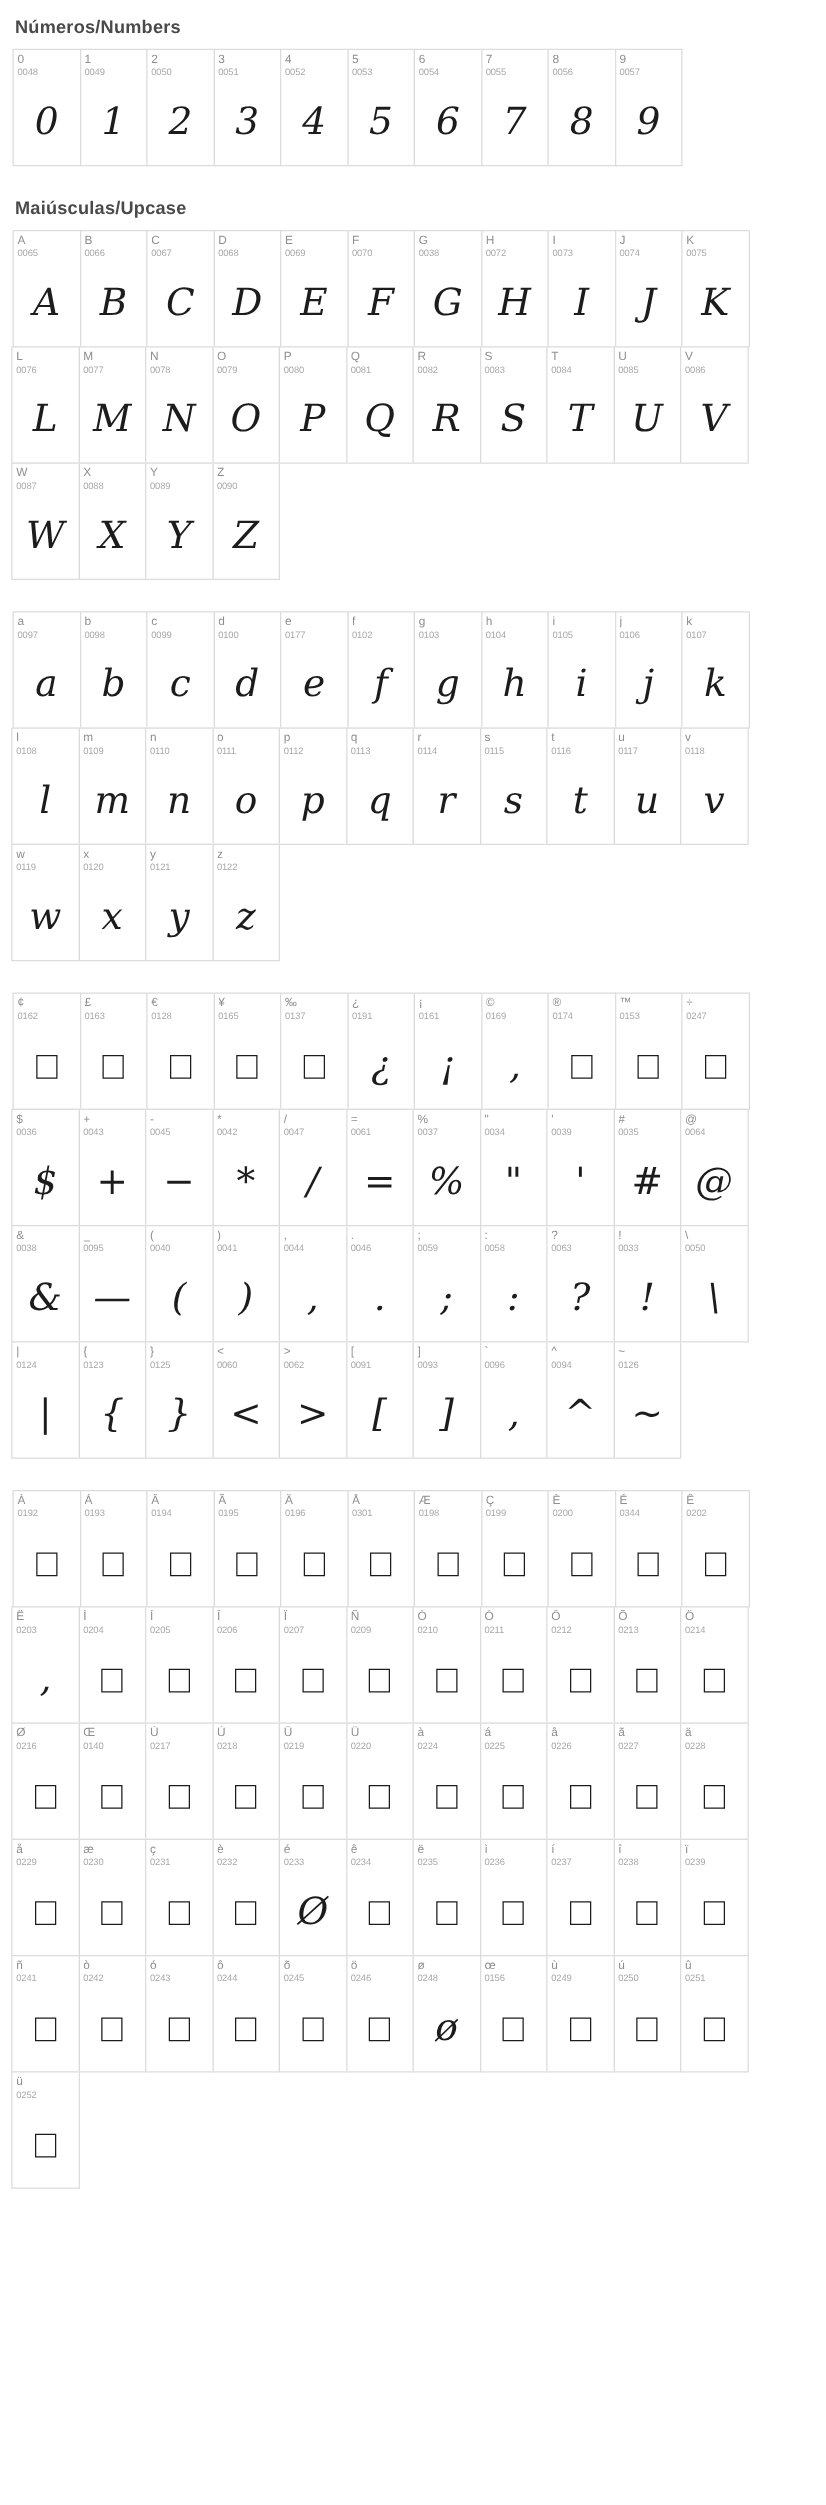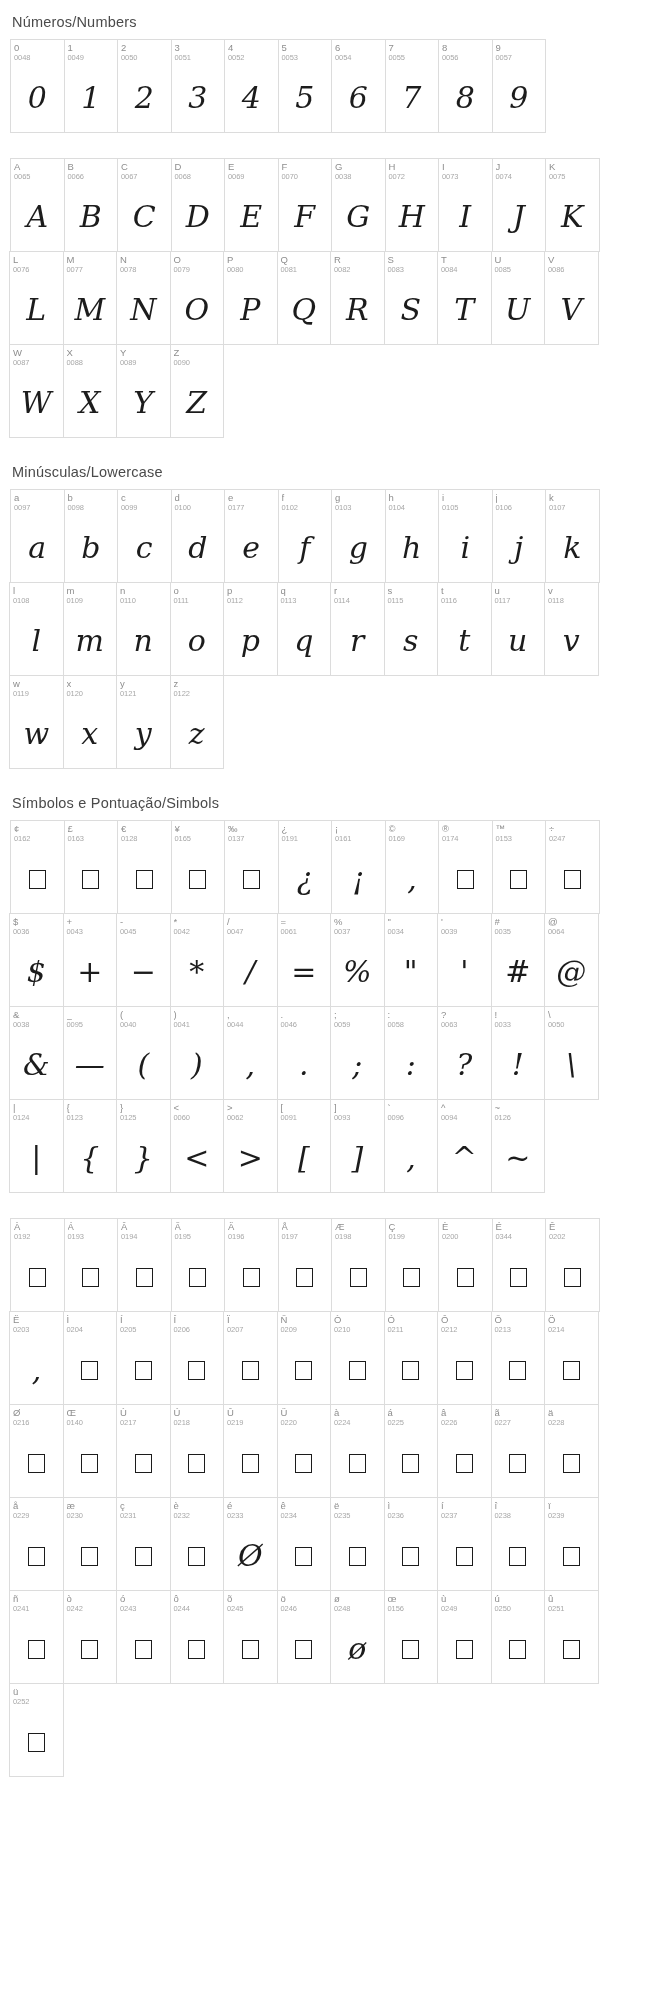--- a/index.html
+++ b/index.html
@@ -17,21 +17,21 @@
     width: 661px;
     box-sizing: border-box;
     padding: 0 10px 40px 10px;
   }
   .section {
     margin: 0 0 26px 0;
   }
   .section-title {
     font-size: 14.5px;
     color: #4a4a4a;
-    font-weight: 400;
+    font-weight: 700;
     margin: 14px 0 10px 2px;
     letter-spacing: 0.2px;
   }
   .grid {
     display: flex;
     flex-wrap: wrap;
     align-items: flex-start;
   }
   .cell {
     width: 54.5px;
@@ -167,20 +167,21 @@
         <div class="cell">
           <div class="meta">
             <span class="ch-name">9</span>
             <span class="ch-code">0057</span>
           </div>
           <div class="glyph">9</div>
         </div>
       </div>
     </div>
     <div class="section">
+      <div class="section-title">Maiúsculas/Upcase</div>
       <div class="grid">
         <div class="cell">
           <div class="meta">
             <span class="ch-name">A</span>
             <span class="ch-code">0065</span>
           </div>
           <div class="glyph">A</div>
         </div>
         <div class="cell">
           <div class="meta">
@@ -349,536 +350,534 @@
             <span class="ch-code">0089</span>
           </div>
           <div class="glyph">Y</div>
         </div>
         <div class="cell">
           <div class="meta">
             <span class="ch-name">Z</span>
             <span class="ch-code">0090</span>
           </div>
           <div class="glyph">Z</div>
-        </div>
-      </div>
-    </div>
-    <div class="section">
-      <div class="section-title">Minúsculas/Lowercase</div>
-      <div class="grid">
-        <div class="cell">
-          <div class="meta">
-            <span class="ch-name">a</span>
-            <span class="ch-code">0097</span>
-          </div>
-          <div class="glyph">a</div>
-        </div>
-        <div class="cell">
-          <div class="meta">
-            <span class="ch-name">b</span>
-            <span class="ch-code">0098</span>
-          </div>
-          <div class="glyph">b</div>
-        </div>
-        <div class="cell">
-          <div class="meta">
-            <span class="ch-name">c</span>
-            <span class="ch-code">0099</span>
-          </div>
-          <div class="glyph">c</div>
-        </div>
-        <div class="cell">
-          <div class="meta">
-            <span class="ch-name">d</span>
-            <span class="ch-code">0100</span>
-          </div>
-          <div class="glyph">d</div>
-        </div>
-        <div class="cell">
-          <div class="meta">
-            <span class="ch-name">e</span>
-            <span class="ch-code">0177</span>
-          </div>
-          <div class="glyph">e</div>
-        </div>
-        <div class="cell">
-          <div class="meta">
-            <span class="ch-name">f</span>
-            <span class="ch-code">0102</span>
-          </div>
-          <div class="glyph">f</div>
-        </div>
-        <div class="cell">
-          <div class="meta">
-            <span class="ch-name">g</span>
-            <span class="ch-code">0103</span>
-          </div>
-          <div class="glyph">g</div>
-        </div>
-        <div class="cell">
-          <div class="meta">
-            <span class="ch-name">h</span>
-            <span class="ch-code">0104</span>
-          </div>
-          <div class="glyph">h</div>
-        </div>
-        <div class="cell">
-          <div class="meta">
-            <span class="ch-name">i</span>
-            <span class="ch-code">0105</span>
-          </div>
-          <div class="glyph">i</div>
-        </div>
-        <div class="cell">
-          <div class="meta">
-            <span class="ch-name">j</span>
-            <span class="ch-code">0106</span>
-          </div>
-          <div class="glyph">j</div>
-        </div>
-        <div class="cell">
-          <div class="meta">
-            <span class="ch-name">k</span>
-            <span class="ch-code">0107</span>
-          </div>
-          <div class="glyph">k</div>
-        </div>
-        <div class="cell">
-          <div class="meta">
-            <span class="ch-name">l</span>
-            <span class="ch-code">0108</span>
-          </div>
-          <div class="glyph">l</div>
-        </div>
-        <div class="cell">
-          <div class="meta">
-            <span class="ch-name">m</span>
-            <span class="ch-code">0109</span>
-          </div>
-          <div class="glyph">m</div>
-        </div>
-        <div class="cell">
-          <div class="meta">
-            <span class="ch-name">n</span>
-            <span class="ch-code">0110</span>
-          </div>
-          <div class="glyph">n</div>
-        </div>
-        <div class="cell">
-          <div class="meta">
-            <span class="ch-name">o</span>
-            <span class="ch-code">0111</span>
-          </div>
-          <div class="glyph">o</div>
-        </div>
-        <div class="cell">
-          <div class="meta">
-            <span class="ch-name">p</span>
-            <span class="ch-code">0112</span>
-          </div>
-          <div class="glyph">p</div>
-        </div>
-        <div class="cell">
-          <div class="meta">
-            <span class="ch-name">q</span>
-            <span class="ch-code">0113</span>
-          </div>
-          <div class="glyph">q</div>
-        </div>
-        <div class="cell">
-          <div class="meta">
-            <span class="ch-name">r</span>
-            <span class="ch-code">0114</span>
-          </div>
-          <div class="glyph">r</div>
-        </div>
-        <div class="cell">
-          <div class="meta">
-            <span class="ch-name">s</span>
-            <span class="ch-code">0115</span>
-          </div>
-          <div class="glyph">s</div>
-        </div>
-        <div class="cell">
-          <div class="meta">
-            <span class="ch-name">t</span>
-            <span class="ch-code">0116</span>
-          </div>
-          <div class="glyph">t</div>
-        </div>
-        <div class="cell">
-          <div class="meta">
-            <span class="ch-name">u</span>
-            <span class="ch-code">0117</span>
-          </div>
-          <div class="glyph">u</div>
-        </div>
-        <div class="cell">
-          <div class="meta">
-            <span class="ch-name">v</span>
-            <span class="ch-code">0118</span>
-          </div>
-          <div class="glyph">v</div>
-        </div>
-        <div class="cell">
-          <div class="meta">
-            <span class="ch-name">w</span>
-            <span class="ch-code">0119</span>
-          </div>
-          <div class="glyph">w</div>
-        </div>
-        <div class="cell">
-          <div class="meta">
-            <span class="ch-name">x</span>
-            <span class="ch-code">0120</span>
-          </div>
-          <div class="glyph">x</div>
-        </div>
-        <div class="cell">
-          <div class="meta">
-            <span class="ch-name">y</span>
-            <span class="ch-code">0121</span>
-          </div>
-          <div class="glyph">y</div>
-        </div>
-        <div class="cell">
-          <div class="meta">
-            <span class="ch-name">z</span>
-            <span class="ch-code">0122</span>
-          </div>
-          <div class="glyph">z</div>
-        </div>
-      </div>
-    </div>
-    <div class="section">
-      <div class="section-title">Símbolos e Pontuação/Simbols</div>
-      <div class="grid">
-        <div class="cell">
-          <div class="meta">
-            <span class="ch-name">¢</span>
-            <span class="ch-code">0162</span>
-          </div>
-          <div class="glyph notdef">
-            <div class="notdef-box"></div>
-          </div>
-        </div>
-        <div class="cell">
-          <div class="meta">
-            <span class="ch-name">£</span>
-            <span class="ch-code">0163</span>
-          </div>
-          <div class="glyph notdef">
-            <div class="notdef-box"></div>
-          </div>
-        </div>
-        <div class="cell">
-          <div class="meta">
-            <span class="ch-name">€</span>
-            <span class="ch-code">0128</span>
-          </div>
-          <div class="glyph notdef">
-            <div class="notdef-box"></div>
-          </div>
-        </div>
-        <div class="cell">
-          <div class="meta">
-            <span class="ch-name">¥</span>
-            <span class="ch-code">0165</span>
-          </div>
-          <div class="glyph notdef">
-            <div class="notdef-box"></div>
-          </div>
-        </div>
-        <div class="cell">
-          <div class="meta">
-            <span class="ch-name">‰</span>
-            <span class="ch-code">0137</span>
-          </div>
-          <div class="glyph notdef">
-            <div class="notdef-box"></div>
-          </div>
-        </div>
-        <div class="cell">
-          <div class="meta">
-            <span class="ch-name">¿</span>
-            <span class="ch-code">0191</span>
-          </div>
-          <div class="glyph">¿</div>
-        </div>
-        <div class="cell">
-          <div class="meta">
-            <span class="ch-name">¡</span>
-            <span class="ch-code">0161</span>
-          </div>
-          <div class="glyph">¡</div>
-        </div>
-        <div class="cell">
-          <div class="meta">
-            <span class="ch-name">©</span>
-            <span class="ch-code">0169</span>
-          </div>
-          <div class="glyph">‚</div>
-        </div>
-        <div class="cell">
-          <div class="meta">
-            <span class="ch-name">®</span>
-            <span class="ch-code">0174</span>
-          </div>
-          <div class="glyph notdef">
-            <div class="notdef-box"></div>
-          </div>
-        </div>
-        <div class="cell">
-          <div class="meta">
-            <span class="ch-name">™</span>
-            <span class="ch-code">0153</span>
-          </div>
-          <div class="glyph notdef">
-            <div class="notdef-box"></div>
-          </div>
-        </div>
-        <div class="cell">
-          <div class="meta">
-            <span class="ch-name">÷</span>
-            <span class="ch-code">0247</span>
-          </div>
-          <div class="glyph notdef">
-            <div class="notdef-box"></div>
-          </div>
-        </div>
-        <div class="cell">
-          <div class="meta">
-            <span class="ch-name">$</span>
-            <span class="ch-code">0036</span>
-          </div>
-          <div class="glyph">$</div>
-        </div>
-        <div class="cell">
-          <div class="meta">
-            <span class="ch-name">+</span>
-            <span class="ch-code">0043</span>
-          </div>
-          <div class="glyph">+</div>
-        </div>
-        <div class="cell">
-          <div class="meta">
-            <span class="ch-name">-</span>
-            <span class="ch-code">0045</span>
-          </div>
-          <div class="glyph">−</div>
-        </div>
-        <div class="cell">
-          <div class="meta">
-            <span class="ch-name">*</span>
-            <span class="ch-code">0042</span>
-          </div>
-          <div class="glyph">*</div>
-        </div>
-        <div class="cell">
-          <div class="meta">
-            <span class="ch-name">/</span>
-            <span class="ch-code">0047</span>
-          </div>
-          <div class="glyph">/</div>
-        </div>
-        <div class="cell">
-          <div class="meta">
-            <span class="ch-name">=</span>
-            <span class="ch-code">0061</span>
-          </div>
-          <div class="glyph">=</div>
-        </div>
-        <div class="cell">
-          <div class="meta">
-            <span class="ch-name">%</span>
-            <span class="ch-code">0037</span>
-          </div>
-          <div class="glyph">%</div>
-        </div>
-        <div class="cell">
-          <div class="meta">
-            <span class="ch-name">"</span>
-            <span class="ch-code">0034</span>
-          </div>
-          <div class="glyph">"</div>
-        </div>
-        <div class="cell">
-          <div class="meta">
-            <span class="ch-name">'</span>
-            <span class="ch-code">0039</span>
-          </div>
-          <div class="glyph">'</div>
-        </div>
-        <div class="cell">
-          <div class="meta">
-            <span class="ch-name">#</span>
-            <span class="ch-code">0035</span>
-          </div>
-          <div class="glyph">#</div>
-        </div>
-        <div class="cell">
-          <div class="meta">
-            <span class="ch-name">@</span>
-            <span class="ch-code">0064</span>
-          </div>
-          <div class="glyph">@</div>
-        </div>
-        <div class="cell">
-          <div class="meta">
-            <span class="ch-name">&amp;</span>
-            <span class="ch-code">0038</span>
-          </div>
-          <div class="glyph">&amp;</div>
-        </div>
-        <div class="cell">
-          <div class="meta">
-            <span class="ch-name">_</span>
-            <span class="ch-code">0095</span>
-          </div>
-          <div class="glyph">—</div>
-        </div>
-        <div class="cell">
-          <div class="meta">
-            <span class="ch-name">(</span>
-            <span class="ch-code">0040</span>
-          </div>
-          <div class="glyph">(</div>
-        </div>
-        <div class="cell">
-          <div class="meta">
-            <span class="ch-name">)</span>
-            <span class="ch-code">0041</span>
-          </div>
-          <div class="glyph">)</div>
-        </div>
-        <div class="cell">
-          <div class="meta">
-            <span class="ch-name">,</span>
-            <span class="ch-code">0044</span>
-          </div>
-          <div class="glyph">,</div>
-        </div>
-        <div class="cell">
-          <div class="meta">
-            <span class="ch-name">.</span>
-            <span class="ch-code">0046</span>
-          </div>
-          <div class="glyph">.</div>
-        </div>
-        <div class="cell">
-          <div class="meta">
-            <span class="ch-name">;</span>
-            <span class="ch-code">0059</span>
-          </div>
-          <div class="glyph">;</div>
-        </div>
-        <div class="cell">
-          <div class="meta">
-            <span class="ch-name">:</span>
-            <span class="ch-code">0058</span>
-          </div>
-          <div class="glyph">:</div>
-        </div>
-        <div class="cell">
-          <div class="meta">
-            <span class="ch-name">?</span>
-            <span class="ch-code">0063</span>
-          </div>
-          <div class="glyph">?</div>
-        </div>
-        <div class="cell">
-          <div class="meta">
-            <span class="ch-name">!</span>
-            <span class="ch-code">0033</span>
-          </div>
-          <div class="glyph">!</div>
-        </div>
-        <div class="cell">
-          <div class="meta">
-            <span class="ch-name">\</span>
-            <span class="ch-code">0050</span>
-          </div>
-          <div class="glyph">\</div>
-        </div>
-        <div class="cell">
-          <div class="meta">
-            <span class="ch-name">|</span>
-            <span class="ch-code">0124</span>
-          </div>
-          <div class="glyph">|</div>
-        </div>
-        <div class="cell">
-          <div class="meta">
-            <span class="ch-name">{</span>
-            <span class="ch-code">0123</span>
-          </div>
-          <div class="glyph">{</div>
-        </div>
-        <div class="cell">
-          <div class="meta">
-            <span class="ch-name">}</span>
-            <span class="ch-code">0125</span>
-          </div>
-          <div class="glyph">}</div>
-        </div>
-        <div class="cell">
-          <div class="meta">
-            <span class="ch-name">&lt;</span>
-            <span class="ch-code">0060</span>
-          </div>
-          <div class="glyph">&lt;</div>
-        </div>
-        <div class="cell">
-          <div class="meta">
-            <span class="ch-name">&gt;</span>
-            <span class="ch-code">0062</span>
-          </div>
-          <div class="glyph">&gt;</div>
-        </div>
-        <div class="cell">
-          <div class="meta">
-            <span class="ch-name">[</span>
-            <span class="ch-code">0091</span>
-          </div>
-          <div class="glyph">[</div>
-        </div>
-        <div class="cell">
-          <div class="meta">
-            <span class="ch-name">]</span>
-            <span class="ch-code">0093</span>
-          </div>
-          <div class="glyph">]</div>
-        </div>
-        <div class="cell">
-          <div class="meta">
-            <span class="ch-name">`</span>
-            <span class="ch-code">0096</span>
-          </div>
-          <div class="glyph">‚</div>
-        </div>
-        <div class="cell">
-          <div class="meta">
-            <span class="ch-name">^</span>
-            <span class="ch-code">0094</span>
-          </div>
-          <div class="glyph">^</div>
-        </div>
-        <div class="cell">
-          <div class="meta">
-            <span class="ch-name">~</span>
-            <span class="ch-code">0126</span>
-          </div>
-          <div class="glyph">~</div>
         </div>
       </div>
     </div>
     <div class="section">
       <div class="grid">
         <div class="cell">
           <div class="meta">
+            <span class="ch-name">a</span>
+            <span class="ch-code">0097</span>
+          </div>
+          <div class="glyph">a</div>
+        </div>
+        <div class="cell">
+          <div class="meta">
+            <span class="ch-name">b</span>
+            <span class="ch-code">0098</span>
+          </div>
+          <div class="glyph">b</div>
+        </div>
+        <div class="cell">
+          <div class="meta">
+            <span class="ch-name">c</span>
+            <span class="ch-code">0099</span>
+          </div>
+          <div class="glyph">c</div>
+        </div>
+        <div class="cell">
+          <div class="meta">
+            <span class="ch-name">d</span>
+            <span class="ch-code">0100</span>
+          </div>
+          <div class="glyph">d</div>
+        </div>
+        <div class="cell">
+          <div class="meta">
+            <span class="ch-name">e</span>
+            <span class="ch-code">0177</span>
+          </div>
+          <div class="glyph">e</div>
+        </div>
+        <div class="cell">
+          <div class="meta">
+            <span class="ch-name">f</span>
+            <span class="ch-code">0102</span>
+          </div>
+          <div class="glyph">f</div>
+        </div>
+        <div class="cell">
+          <div class="meta">
+            <span class="ch-name">g</span>
+            <span class="ch-code">0103</span>
+          </div>
+          <div class="glyph">g</div>
+        </div>
+        <div class="cell">
+          <div class="meta">
+            <span class="ch-name">h</span>
+            <span class="ch-code">0104</span>
+          </div>
+          <div class="glyph">h</div>
+        </div>
+        <div class="cell">
+          <div class="meta">
+            <span class="ch-name">i</span>
+            <span class="ch-code">0105</span>
+          </div>
+          <div class="glyph">i</div>
+        </div>
+        <div class="cell">
+          <div class="meta">
+            <span class="ch-name">j</span>
+            <span class="ch-code">0106</span>
+          </div>
+          <div class="glyph">j</div>
+        </div>
+        <div class="cell">
+          <div class="meta">
+            <span class="ch-name">k</span>
+            <span class="ch-code">0107</span>
+          </div>
+          <div class="glyph">k</div>
+        </div>
+        <div class="cell">
+          <div class="meta">
+            <span class="ch-name">l</span>
+            <span class="ch-code">0108</span>
+          </div>
+          <div class="glyph">l</div>
+        </div>
+        <div class="cell">
+          <div class="meta">
+            <span class="ch-name">m</span>
+            <span class="ch-code">0109</span>
+          </div>
+          <div class="glyph">m</div>
+        </div>
+        <div class="cell">
+          <div class="meta">
+            <span class="ch-name">n</span>
+            <span class="ch-code">0110</span>
+          </div>
+          <div class="glyph">n</div>
+        </div>
+        <div class="cell">
+          <div class="meta">
+            <span class="ch-name">o</span>
+            <span class="ch-code">0111</span>
+          </div>
+          <div class="glyph">o</div>
+        </div>
+        <div class="cell">
+          <div class="meta">
+            <span class="ch-name">p</span>
+            <span class="ch-code">0112</span>
+          </div>
+          <div class="glyph">p</div>
+        </div>
+        <div class="cell">
+          <div class="meta">
+            <span class="ch-name">q</span>
+            <span class="ch-code">0113</span>
+          </div>
+          <div class="glyph">q</div>
+        </div>
+        <div class="cell">
+          <div class="meta">
+            <span class="ch-name">r</span>
+            <span class="ch-code">0114</span>
+          </div>
+          <div class="glyph">r</div>
+        </div>
+        <div class="cell">
+          <div class="meta">
+            <span class="ch-name">s</span>
+            <span class="ch-code">0115</span>
+          </div>
+          <div class="glyph">s</div>
+        </div>
+        <div class="cell">
+          <div class="meta">
+            <span class="ch-name">t</span>
+            <span class="ch-code">0116</span>
+          </div>
+          <div class="glyph">t</div>
+        </div>
+        <div class="cell">
+          <div class="meta">
+            <span class="ch-name">u</span>
+            <span class="ch-code">0117</span>
+          </div>
+          <div class="glyph">u</div>
+        </div>
+        <div class="cell">
+          <div class="meta">
+            <span class="ch-name">v</span>
+            <span class="ch-code">0118</span>
+          </div>
+          <div class="glyph">v</div>
+        </div>
+        <div class="cell">
+          <div class="meta">
+            <span class="ch-name">w</span>
+            <span class="ch-code">0119</span>
+          </div>
+          <div class="glyph">w</div>
+        </div>
+        <div class="cell">
+          <div class="meta">
+            <span class="ch-name">x</span>
+            <span class="ch-code">0120</span>
+          </div>
+          <div class="glyph">x</div>
+        </div>
+        <div class="cell">
+          <div class="meta">
+            <span class="ch-name">y</span>
+            <span class="ch-code">0121</span>
+          </div>
+          <div class="glyph">y</div>
+        </div>
+        <div class="cell">
+          <div class="meta">
+            <span class="ch-name">z</span>
+            <span class="ch-code">0122</span>
+          </div>
+          <div class="glyph">z</div>
+        </div>
+      </div>
+    </div>
+    <div class="section">
+      <div class="grid">
+        <div class="cell">
+          <div class="meta">
+            <span class="ch-name">¢</span>
+            <span class="ch-code">0162</span>
+          </div>
+          <div class="glyph notdef">
+            <div class="notdef-box"></div>
+          </div>
+        </div>
+        <div class="cell">
+          <div class="meta">
+            <span class="ch-name">£</span>
+            <span class="ch-code">0163</span>
+          </div>
+          <div class="glyph notdef">
+            <div class="notdef-box"></div>
+          </div>
+        </div>
+        <div class="cell">
+          <div class="meta">
+            <span class="ch-name">€</span>
+            <span class="ch-code">0128</span>
+          </div>
+          <div class="glyph notdef">
+            <div class="notdef-box"></div>
+          </div>
+        </div>
+        <div class="cell">
+          <div class="meta">
+            <span class="ch-name">¥</span>
+            <span class="ch-code">0165</span>
+          </div>
+          <div class="glyph notdef">
+            <div class="notdef-box"></div>
+          </div>
+        </div>
+        <div class="cell">
+          <div class="meta">
+            <span class="ch-name">‰</span>
+            <span class="ch-code">0137</span>
+          </div>
+          <div class="glyph notdef">
+            <div class="notdef-box"></div>
+          </div>
+        </div>
+        <div class="cell">
+          <div class="meta">
+            <span class="ch-name">¿</span>
+            <span class="ch-code">0191</span>
+          </div>
+          <div class="glyph">¿</div>
+        </div>
+        <div class="cell">
+          <div class="meta">
+            <span class="ch-name">¡</span>
+            <span class="ch-code">0161</span>
+          </div>
+          <div class="glyph">¡</div>
+        </div>
+        <div class="cell">
+          <div class="meta">
+            <span class="ch-name">©</span>
+            <span class="ch-code">0169</span>
+          </div>
+          <div class="glyph">‚</div>
+        </div>
+        <div class="cell">
+          <div class="meta">
+            <span class="ch-name">®</span>
+            <span class="ch-code">0174</span>
+          </div>
+          <div class="glyph notdef">
+            <div class="notdef-box"></div>
+          </div>
+        </div>
+        <div class="cell">
+          <div class="meta">
+            <span class="ch-name">™</span>
+            <span class="ch-code">0153</span>
+          </div>
+          <div class="glyph notdef">
+            <div class="notdef-box"></div>
+          </div>
+        </div>
+        <div class="cell">
+          <div class="meta">
+            <span class="ch-name">÷</span>
+            <span class="ch-code">0247</span>
+          </div>
+          <div class="glyph notdef">
+            <div class="notdef-box"></div>
+          </div>
+        </div>
+        <div class="cell">
+          <div class="meta">
+            <span class="ch-name">$</span>
+            <span class="ch-code">0036</span>
+          </div>
+          <div class="glyph">$</div>
+        </div>
+        <div class="cell">
+          <div class="meta">
+            <span class="ch-name">+</span>
+            <span class="ch-code">0043</span>
+          </div>
+          <div class="glyph">+</div>
+        </div>
+        <div class="cell">
+          <div class="meta">
+            <span class="ch-name">-</span>
+            <span class="ch-code">0045</span>
+          </div>
+          <div class="glyph">−</div>
+        </div>
+        <div class="cell">
+          <div class="meta">
+            <span class="ch-name">*</span>
+            <span class="ch-code">0042</span>
+          </div>
+          <div class="glyph">*</div>
+        </div>
+        <div class="cell">
+          <div class="meta">
+            <span class="ch-name">/</span>
+            <span class="ch-code">0047</span>
+          </div>
+          <div class="glyph">/</div>
+        </div>
+        <div class="cell">
+          <div class="meta">
+            <span class="ch-name">=</span>
+            <span class="ch-code">0061</span>
+          </div>
+          <div class="glyph">=</div>
+        </div>
+        <div class="cell">
+          <div class="meta">
+            <span class="ch-name">%</span>
+            <span class="ch-code">0037</span>
+          </div>
+          <div class="glyph">%</div>
+        </div>
+        <div class="cell">
+          <div class="meta">
+            <span class="ch-name">"</span>
+            <span class="ch-code">0034</span>
+          </div>
+          <div class="glyph">"</div>
+        </div>
+        <div class="cell">
+          <div class="meta">
+            <span class="ch-name">'</span>
+            <span class="ch-code">0039</span>
+          </div>
+          <div class="glyph">'</div>
+        </div>
+        <div class="cell">
+          <div class="meta">
+            <span class="ch-name">#</span>
+            <span class="ch-code">0035</span>
+          </div>
+          <div class="glyph">#</div>
+        </div>
+        <div class="cell">
+          <div class="meta">
+            <span class="ch-name">@</span>
+            <span class="ch-code">0064</span>
+          </div>
+          <div class="glyph">@</div>
+        </div>
+        <div class="cell">
+          <div class="meta">
+            <span class="ch-name">&amp;</span>
+            <span class="ch-code">0038</span>
+          </div>
+          <div class="glyph">&amp;</div>
+        </div>
+        <div class="cell">
+          <div class="meta">
+            <span class="ch-name">_</span>
+            <span class="ch-code">0095</span>
+          </div>
+          <div class="glyph">—</div>
+        </div>
+        <div class="cell">
+          <div class="meta">
+            <span class="ch-name">(</span>
+            <span class="ch-code">0040</span>
+          </div>
+          <div class="glyph">(</div>
+        </div>
+        <div class="cell">
+          <div class="meta">
+            <span class="ch-name">)</span>
+            <span class="ch-code">0041</span>
+          </div>
+          <div class="glyph">)</div>
+        </div>
+        <div class="cell">
+          <div class="meta">
+            <span class="ch-name">,</span>
+            <span class="ch-code">0044</span>
+          </div>
+          <div class="glyph">,</div>
+        </div>
+        <div class="cell">
+          <div class="meta">
+            <span class="ch-name">.</span>
+            <span class="ch-code">0046</span>
+          </div>
+          <div class="glyph">.</div>
+        </div>
+        <div class="cell">
+          <div class="meta">
+            <span class="ch-name">;</span>
+            <span class="ch-code">0059</span>
+          </div>
+          <div class="glyph">;</div>
+        </div>
+        <div class="cell">
+          <div class="meta">
+            <span class="ch-name">:</span>
+            <span class="ch-code">0058</span>
+          </div>
+          <div class="glyph">:</div>
+        </div>
+        <div class="cell">
+          <div class="meta">
+            <span class="ch-name">?</span>
+            <span class="ch-code">0063</span>
+          </div>
+          <div class="glyph">?</div>
+        </div>
+        <div class="cell">
+          <div class="meta">
+            <span class="ch-name">!</span>
+            <span class="ch-code">0033</span>
+          </div>
+          <div class="glyph">!</div>
+        </div>
+        <div class="cell">
+          <div class="meta">
+            <span class="ch-name">\</span>
+            <span class="ch-code">0050</span>
+          </div>
+          <div class="glyph">\</div>
+        </div>
+        <div class="cell">
+          <div class="meta">
+            <span class="ch-name">|</span>
+            <span class="ch-code">0124</span>
+          </div>
+          <div class="glyph">|</div>
+        </div>
+        <div class="cell">
+          <div class="meta">
+            <span class="ch-name">{</span>
+            <span class="ch-code">0123</span>
+          </div>
+          <div class="glyph">{</div>
+        </div>
+        <div class="cell">
+          <div class="meta">
+            <span class="ch-name">}</span>
+            <span class="ch-code">0125</span>
+          </div>
+          <div class="glyph">}</div>
+        </div>
+        <div class="cell">
+          <div class="meta">
+            <span class="ch-name">&lt;</span>
+            <span class="ch-code">0060</span>
+          </div>
+          <div class="glyph">&lt;</div>
+        </div>
+        <div class="cell">
+          <div class="meta">
+            <span class="ch-name">&gt;</span>
+            <span class="ch-code">0062</span>
+          </div>
+          <div class="glyph">&gt;</div>
+        </div>
+        <div class="cell">
+          <div class="meta">
+            <span class="ch-name">[</span>
+            <span class="ch-code">0091</span>
+          </div>
+          <div class="glyph">[</div>
+        </div>
+        <div class="cell">
+          <div class="meta">
+            <span class="ch-name">]</span>
+            <span class="ch-code">0093</span>
+          </div>
+          <div class="glyph">]</div>
+        </div>
+        <div class="cell">
+          <div class="meta">
+            <span class="ch-name">`</span>
+            <span class="ch-code">0096</span>
+          </div>
+          <div class="glyph">‚</div>
+        </div>
+        <div class="cell">
+          <div class="meta">
+            <span class="ch-name">^</span>
+            <span class="ch-code">0094</span>
+          </div>
+          <div class="glyph">^</div>
+        </div>
+        <div class="cell">
+          <div class="meta">
+            <span class="ch-name">~</span>
+            <span class="ch-code">0126</span>
+          </div>
+          <div class="glyph">~</div>
+        </div>
+      </div>
+    </div>
+    <div class="section">
+      <div class="grid">
+        <div class="cell">
+          <div class="meta">
             <span class="ch-name">À</span>
             <span class="ch-code">0192</span>
           </div>
           <div class="glyph notdef">
             <div class="notdef-box"></div>
           </div>
         </div>
         <div class="cell">
           <div class="meta">
             <span class="ch-name">Á</span>
@@ -911,21 +910,21 @@
             <span class="ch-name">Ä</span>
             <span class="ch-code">0196</span>
           </div>
           <div class="glyph notdef">
             <div class="notdef-box"></div>
           </div>
         </div>
         <div class="cell">
           <div class="meta">
             <span class="ch-name">Å</span>
-            <span class="ch-code">0197</span>
+            <span class="ch-code">0301</span>
           </div>
           <div class="glyph notdef">
             <div class="notdef-box"></div>
           </div>
         </div>
         <div class="cell">
           <div class="meta">
             <span class="ch-name">Æ</span>
             <span class="ch-code">0198</span>
           </div>

